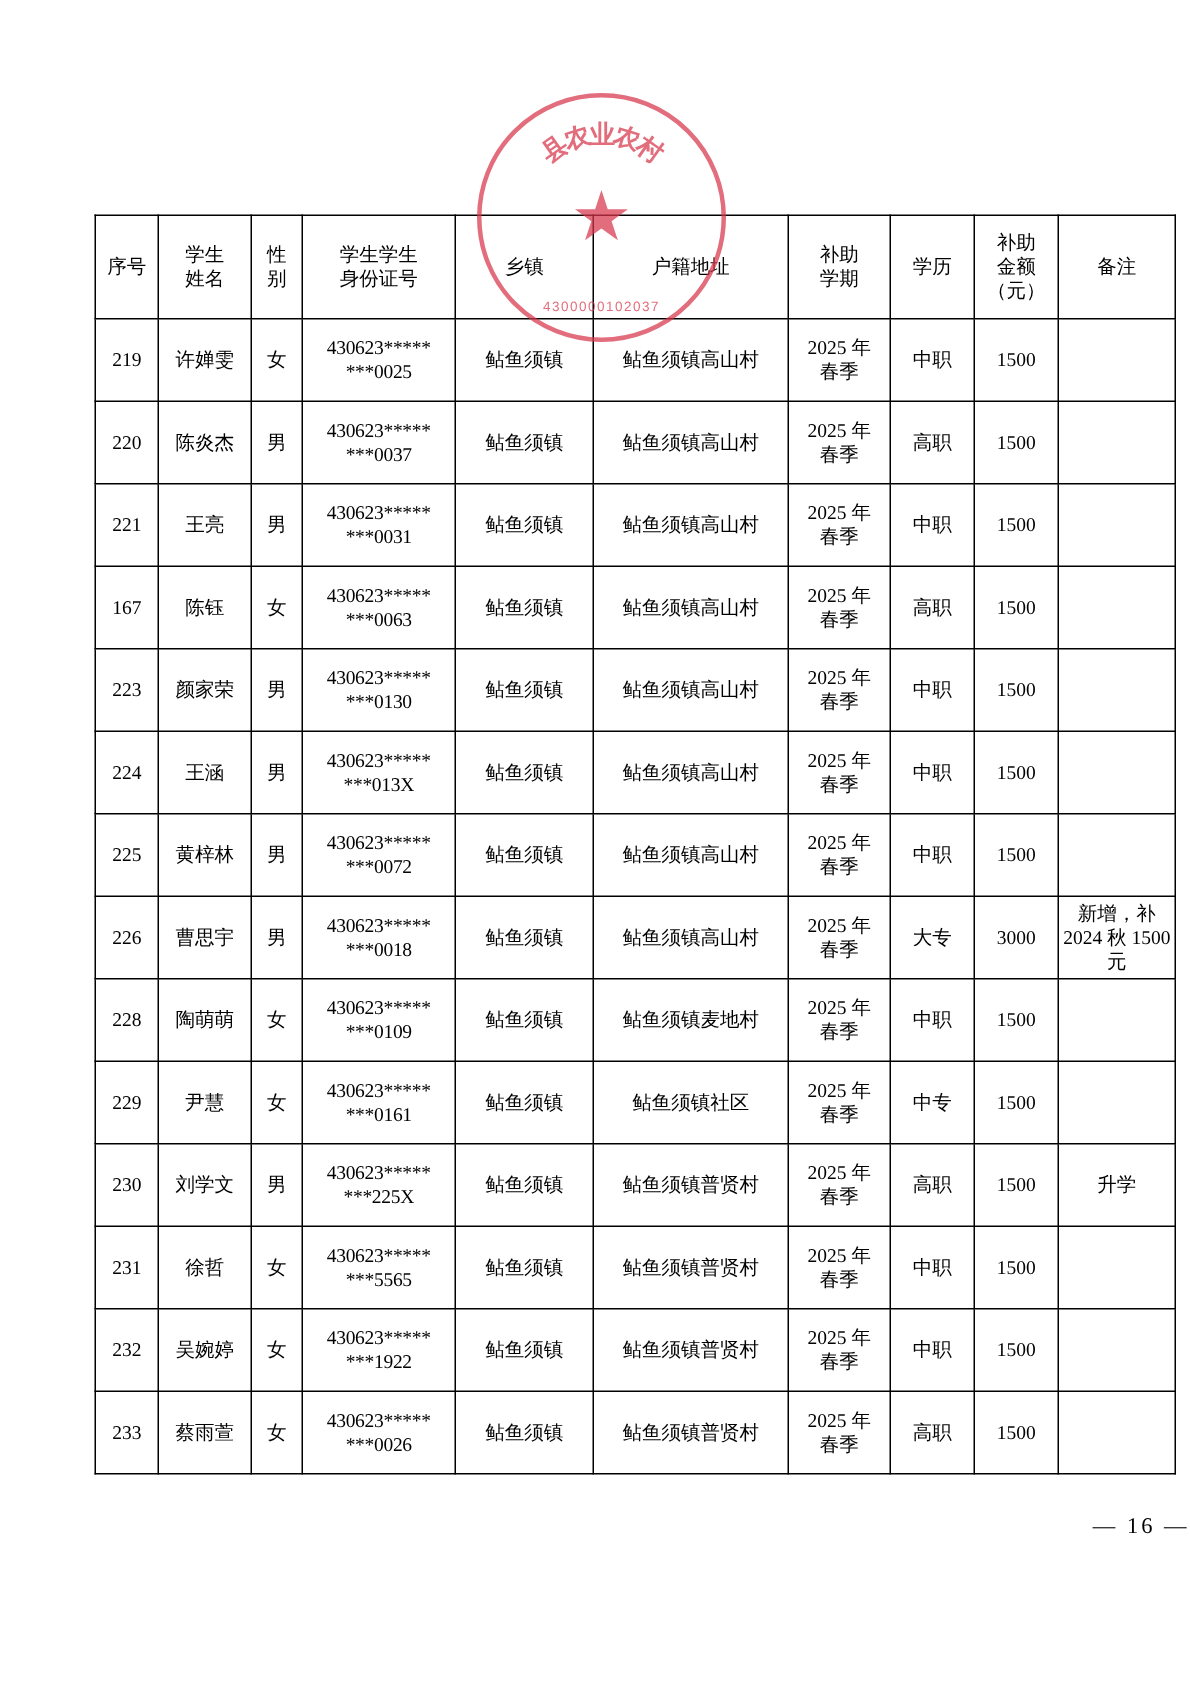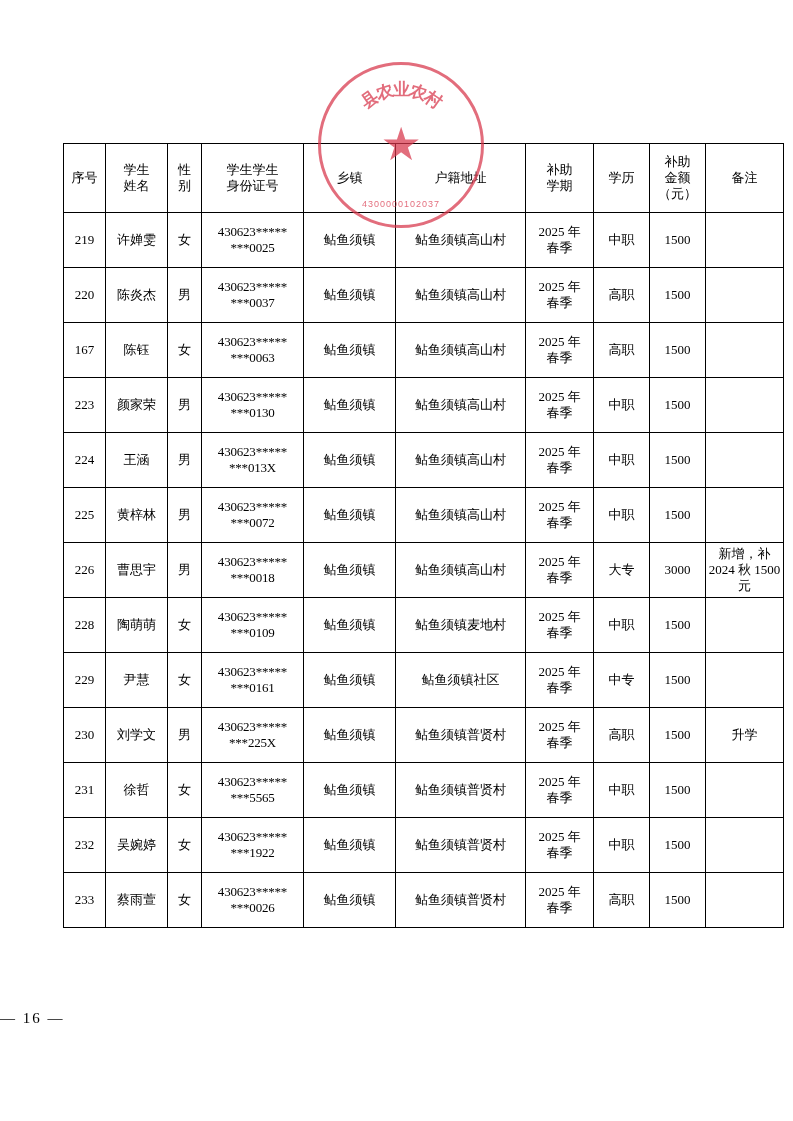--- a/index.html
+++ b/index.html
@@ -124,21 +124,21 @@
   .col-term { width: 68px; }
   .col-edu { width: 56px; }
   .col-amount { width: 56px; }
   .col-remark { width: 78px; }
 
   .footer {
     position: absolute;
     left: 0;
     top: 1010px;
     width: 793px;
-    text-align: left;
+    text-align: right;
     font-size: 15px;
     font-family: "Liberation Serif", serif;
     letter-spacing: 2px;
   }
 </style>
 </head>
 <body>
 
 <div class="page">
 
@@ -238,20 +238,38 @@
           <td>鲇鱼须镇高山村</td>
           <td class="two-line">
             <div>2025 年</div>
             <div>春季</div>
           </td>
           <td>高职</td>
           <td class="num">1500</td>
           <td class="remark"></td>
         </tr>
         <tr>
+          <td class="num">221</td>
+          <td>王亮</td>
+          <td>男</td>
+          <td class="idnum two-line">
+            <div>430623*****</div>
+            <div>***0031</div>
+          </td>
+          <td>鲇鱼须镇</td>
+          <td>鲇鱼须镇高山村</td>
+          <td class="two-line">
+            <div>2025 年</div>
+            <div>春季</div>
+          </td>
+          <td>中职</td>
+          <td class="num">1500</td>
+          <td class="remark"></td>
+        </tr>
+        <tr>
           <td class="num">167</td>
           <td>陈钰</td>
           <td>女</td>
           <td class="idnum two-line">
             <div>430623*****</div>
             <div>***0063</div>
           </td>
           <td>鲇鱼须镇</td>
           <td>鲇鱼须镇高山村</td>
           <td class="two-line">

